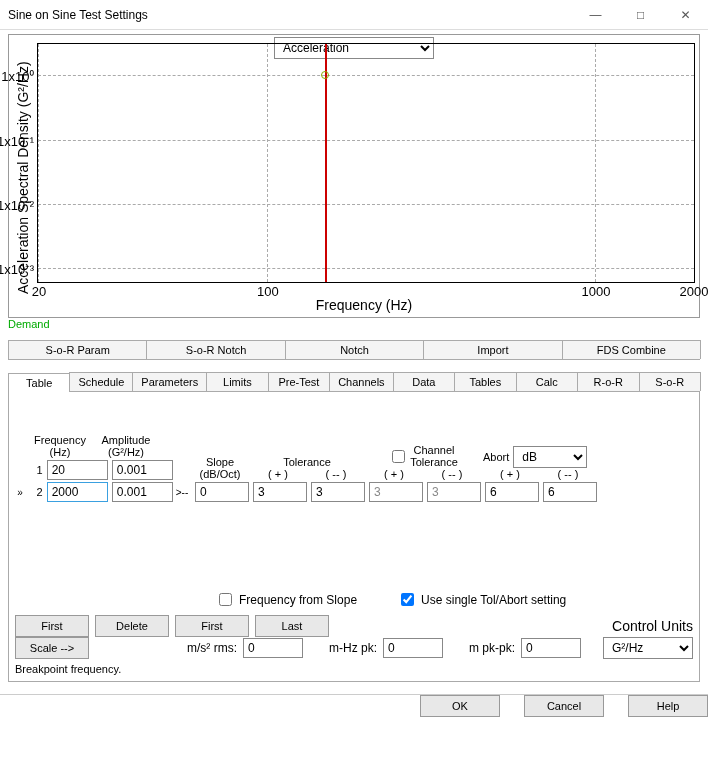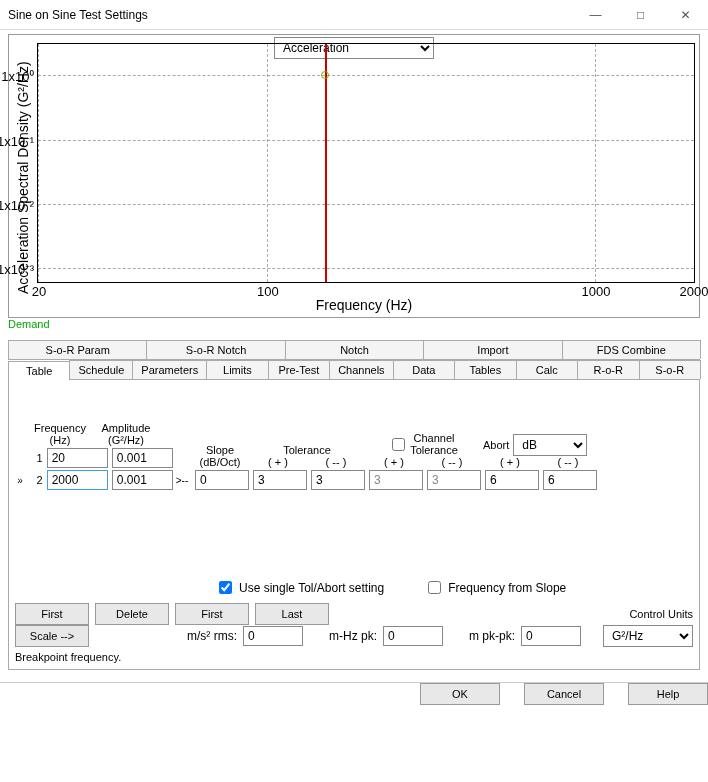--- a/index.html
+++ b/index.html
@@ -22,21 +22,21 @@
   .xtick { position: absolute; top: 100%; margin-top: 2px; transform: translateX(-50%); font-size: 13px; }
   .xlabel { text-align: center; font-size: 14px; margin-top: 14px; }
   .demand { color: #0a0; font-size: 11px; }
   .dataline { position: absolute; top: 0; bottom: 0; width: 2px; background: #c00; }
   .datamark { position: absolute; width: 8px; height: 8px; border: 1px solid #8a0; border-radius: 50%; transform: translate(-50%, -50%); }
   .toptabs, .subtabs { display: flex; border-bottom: 1px solid #aaa; margin-top: 10px; }
   .toptabs .tab, .subtabs .tab { padding: 3px 8px; border: 1px solid #aaa; border-bottom: none; margin-right: -1px; background: #f4f4f4; cursor: pointer; font-size: 11px; text-align: center; }
   .toptabs .tab { flex: 1; text-align: center; }
   .subtabs .tab { flex: 1; }
   .subtabs .tab.active { background: #fff; position: relative; top: 1px; }
-  .subtabs { margin-top: 0; }
+  .subtabs { margin-top: 12px; }
   .table-panel { border: 1px solid #aaa; border-top: none; padding: 6px; min-height: 290px; position: relative; }
   .th { text-align: center; font-size: 11px; }
   .row { display: flex; align-items: center; gap: 4px; margin-top: 2px; }
   .rownum { width: 14px; text-align: right; font-size: 11px; }
   .cell { width: 62px; }
   .cell input { width: 100%; }
   .arrow-indicator { width: 10px; font-size: 10px; text-align: center; }
   .breakpoint-headers { display: flex; gap: 4px; margin-left: 14px; }
   .bottom-controls { position: absolute; bottom: 6px; left: 6px; right: 6px; }
   .chk { display: flex; align-items: center; gap: 4px; font-size: 11px; }
@@ -189,36 +189,36 @@
           <input type="text" class="disabled-inp" disabled="" style="width: 54px;" value="3">
           <input type="text" style="width: 54px;" value="6">
           <input type="text" style="width: 54px;" value="6">
         </div>
       </div>
     </div>
 
     <div class="bottom-controls">
       <div style="display:flex; gap:40px; margin-left:200px; margin-bottom:6px;">
         <label class="chk">
+          <input type="checkbox" style="">
+          <span>Frequency from Slope</span>
+        </label>
+        <label class="chk">
           <input type="checkbox" checked="" style="">
           <span>Use single Tol/Abort setting</span>
-        </label>
-        <label class="chk">
-          <input type="checkbox" style="">
-          <span>Frequency from Slope</span>
         </label>
       </div>
       <div class="btnrow">
         <button class="wbtn">First</button>
         <button class="wbtn">Delete</button>
         <button class="wbtn">First</button>
         <button class="wbtn">Last</button>
         <div style="flex:1;"></div>
         <div style="text-align:left;">
-          <div style="font-size:11px;">Control Units</div>
+          <div style="font-size:14px;">Control Units</div>
         </div>
       </div>
       <div class="rms-row">
         <button class="wbtn">Scale --&gt;</button>
         <div style="width:86px;"></div>
         <span>m/s² rms:</span>
         <input type="text" style="width: 60px;" value="0">
         <span style="margin-left:20px;">m-Hz pk:</span>
         <input type="text" style="width: 60px;" value="0">
         <span style="margin-left:20px;">m pk-pk:</span>

